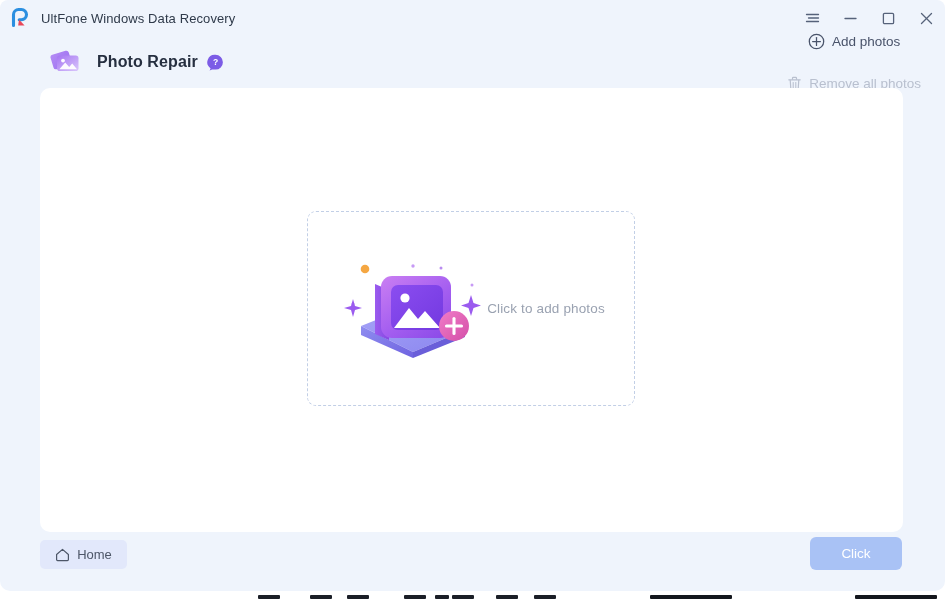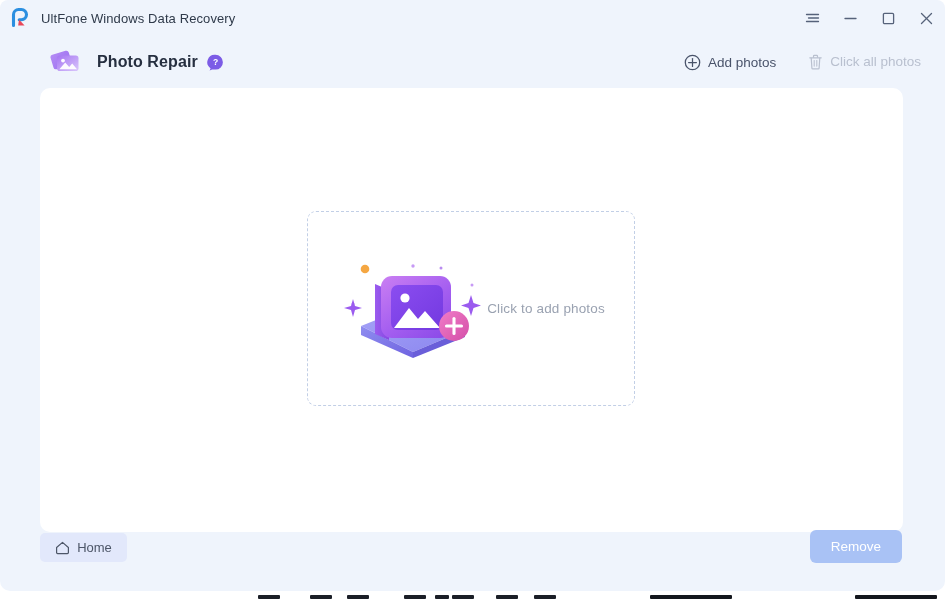--- a/index.html
+++ b/index.html
@@ -77,22 +77,23 @@
   #help-badge {
     margin-left: 9px;
     width: 17px; height: 17px;
     position: relative;
     cursor: pointer;
     flex: 0 0 17px;
   }
   #toolbar-actions {
     margin-left: auto;
     display: flex;
-    align-items: flex-start;
-    gap: 28px;
+    align-items: center;
+    gap: 20px;
+    flex-direction: column;
   }
   .tool-btn {
     display: flex;
     align-items: center;
     gap: 7px;
     font-size: 13.5px;
     color: #49536a;
     cursor: pointer;
     background: none;
     border: none;
@@ -131,21 +132,21 @@
   }
   #dz-label {
     font-size: 13.5px;
     color: #9aa2b1;
     letter-spacing: .15px;
   }
 
   
   #footer {
     position: absolute;
-    left: 0; right: 0; bottom: 7px;
+    left: 0; right: 0; bottom: 0;
     height: 59px;
   }
   #home-button {
     position: absolute;
     left: 40px; top: 8px;
     width: 87px; height: 29px;
     background: #e2e8fb;
     border: none;
     border-radius: 5px;
     display: flex;
@@ -282,21 +283,21 @@
       <button class="tool-btn disabled" disabled="">
         <span class="ticon">
           <svg width="15" height="16" viewBox="0 0 15 16">
             <path d="M1.8 3.8 L13.2 3.8" stroke="currentColor" stroke-width="1.2" stroke-linecap="round"></path>
             <path d="M5.5 3.8 L5.5 2.2 A.8 .8 0 0 1 6.3 1.4 L8.7 1.4 A.8 .8 0 0 1 9.5 2.2 L9.5 3.8" fill="none" stroke="currentColor" stroke-width="1.2"></path>
             <path d="M3.2 3.8 L3.9 14.1 A.9 .9 0 0 0 4.8 14.9 L10.2 14.9 A.9 .9 0 0 0 11.1 14.1 L11.8 3.8" fill="none" stroke="currentColor" stroke-width="1.2" stroke-linejoin="round"></path>
             <line x1="6.2" y1="6.6" x2="6.2" y2="12.1" stroke="currentColor" stroke-width="1.05" stroke-linecap="round"></line>
             <line x1="8.8" y1="6.6" x2="8.8" y2="12.1" stroke="currentColor" stroke-width="1.05" stroke-linecap="round"></line>
           </svg>
         </span>
-        <span>Click all photos</span>
+        <span>Remove all photos</span>
       </button>
 
     </div>
   </div>
 
   <div id="content-card">
 
     <div id="dropzone">
 
       <div id="dz-illustration">
@@ -367,21 +368,21 @@
 
     <button id="home-button">
       <span style="display:flex;align-items:center;">
         <svg width="15" height="14" viewBox="0 0 15 14">
           <path d="M1.6 6.5 L7.5 1.4 L13.4 6.5 L13.4 11.6 A1 1 0 0 1 12.4 12.6 L2.6 12.6 A1 1 0 0 1 1.6 11.6 Z" fill="none" stroke="#4d5668" stroke-width="1.2" stroke-linejoin="round"></path>
         </svg>
       </span>
       <span>Home</span>
     </button>
 
-    <button id="repair-button" disabled="">Remove</button>
+    <button id="repair-button" disabled="">Click</button>
 
   </div>
 
 </div>
 
 <div id="taskbar-peek">
   <div class="tb-item" style="left:258px;width:22px;"></div>
   <div class="tb-item" style="left:310px;width:22px;"></div>
   <div class="tb-item" style="left:347px;width:22px;"></div>
   <div class="tb-item" style="left:404px;width:22px;"></div>

